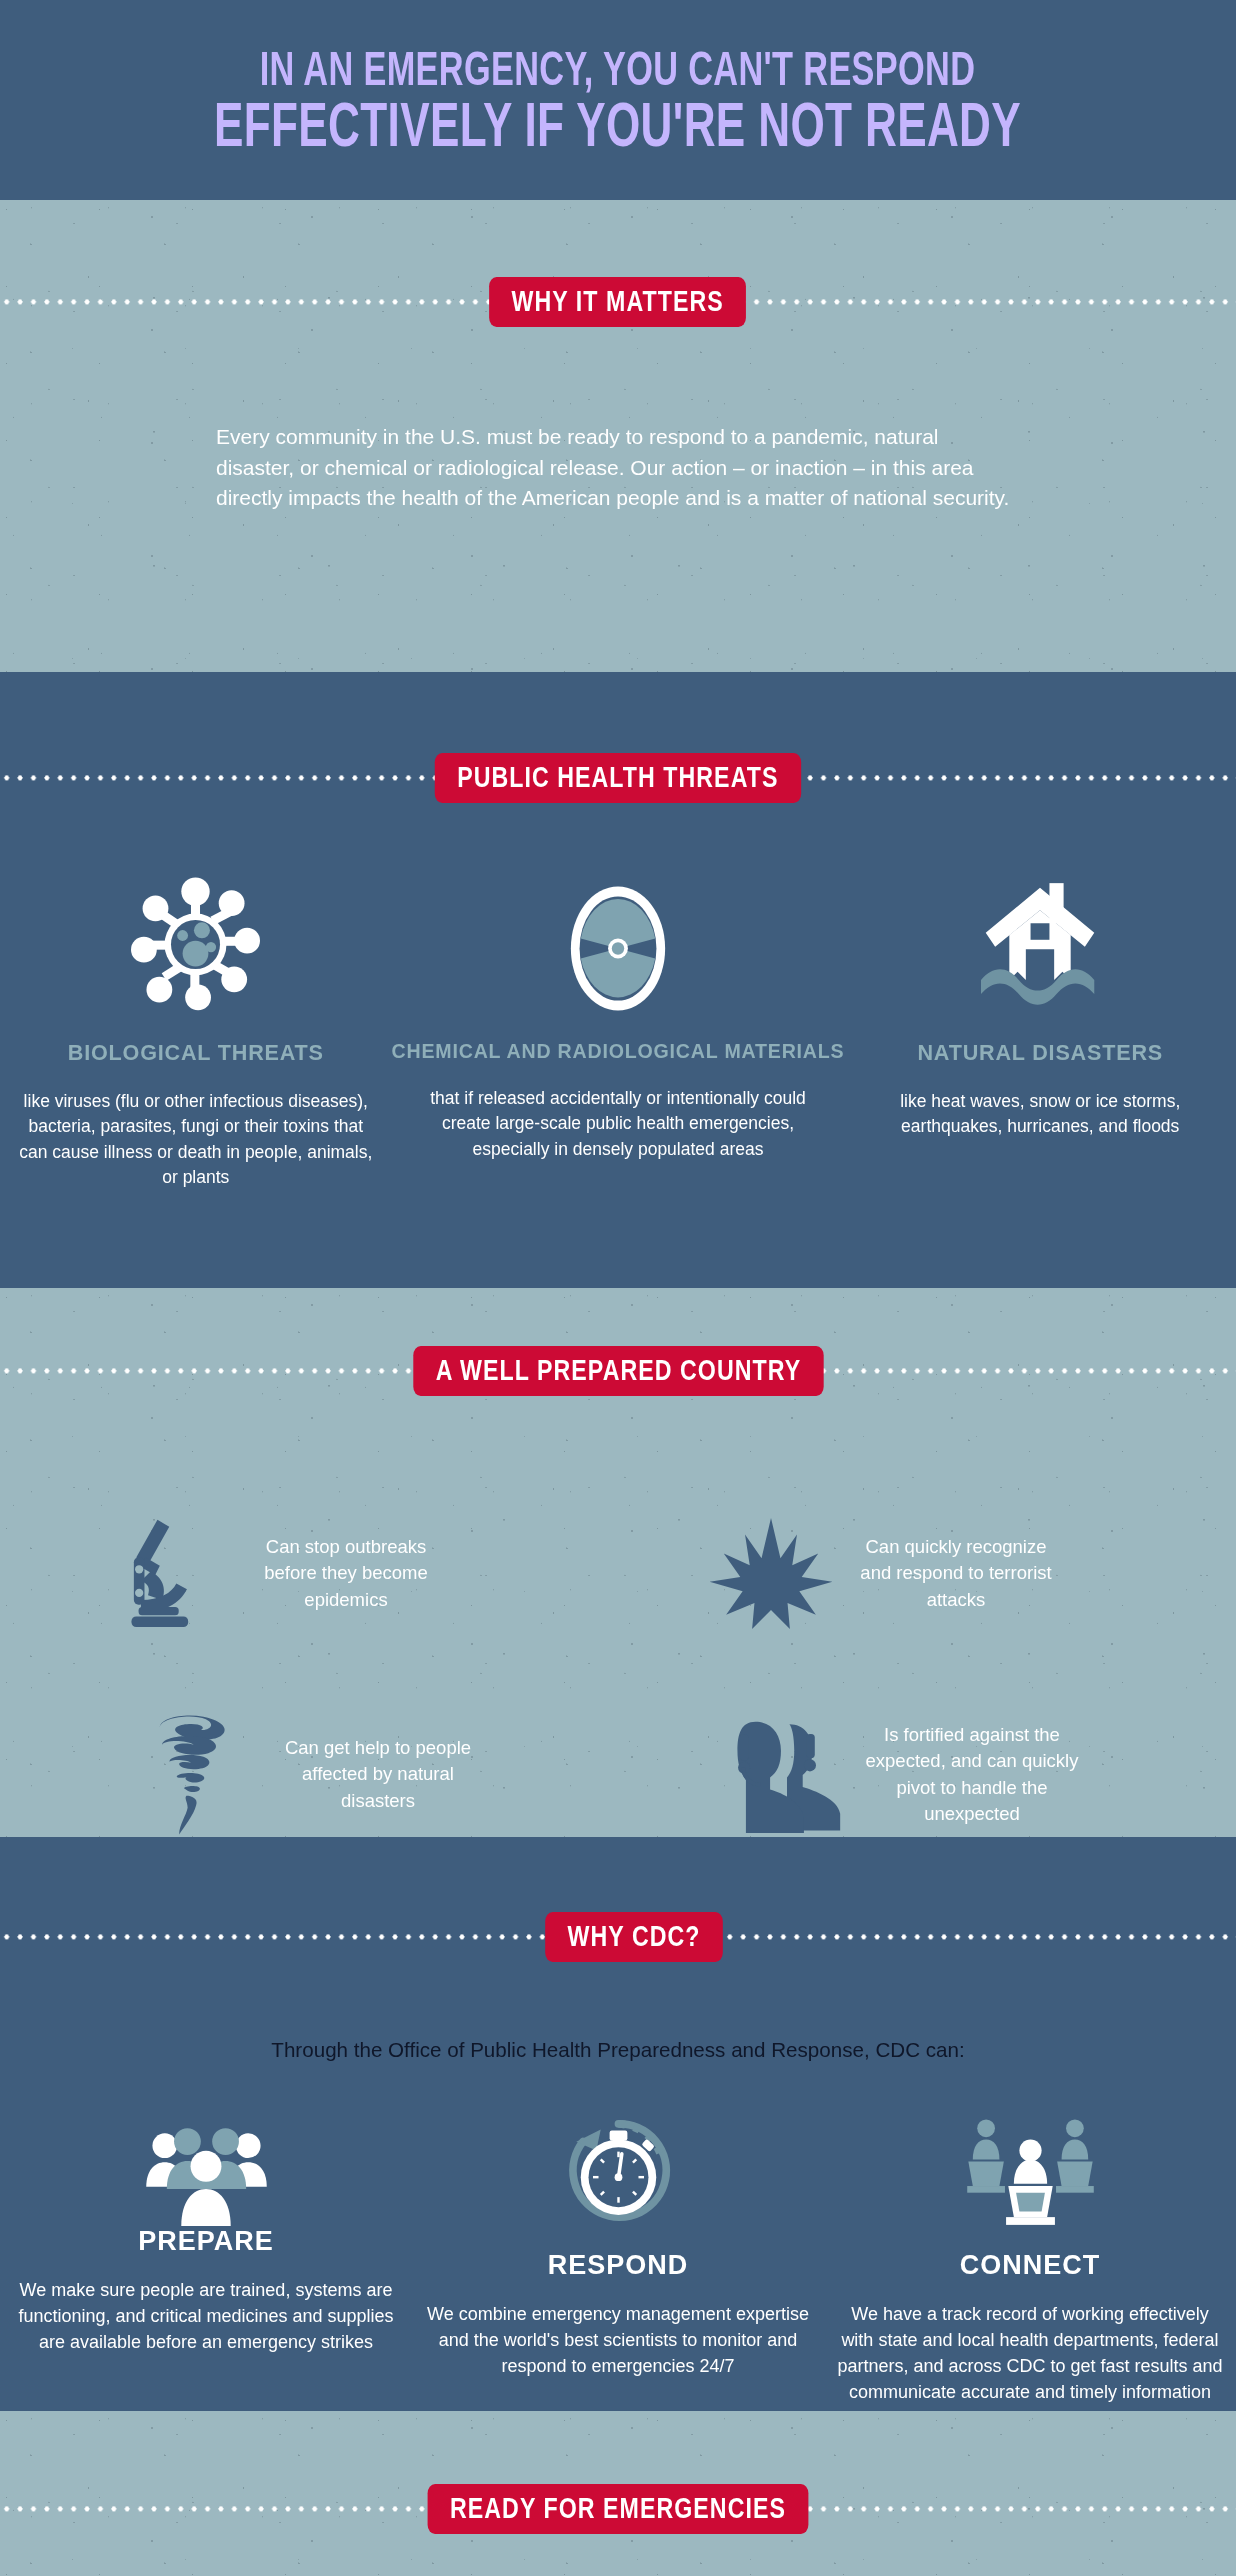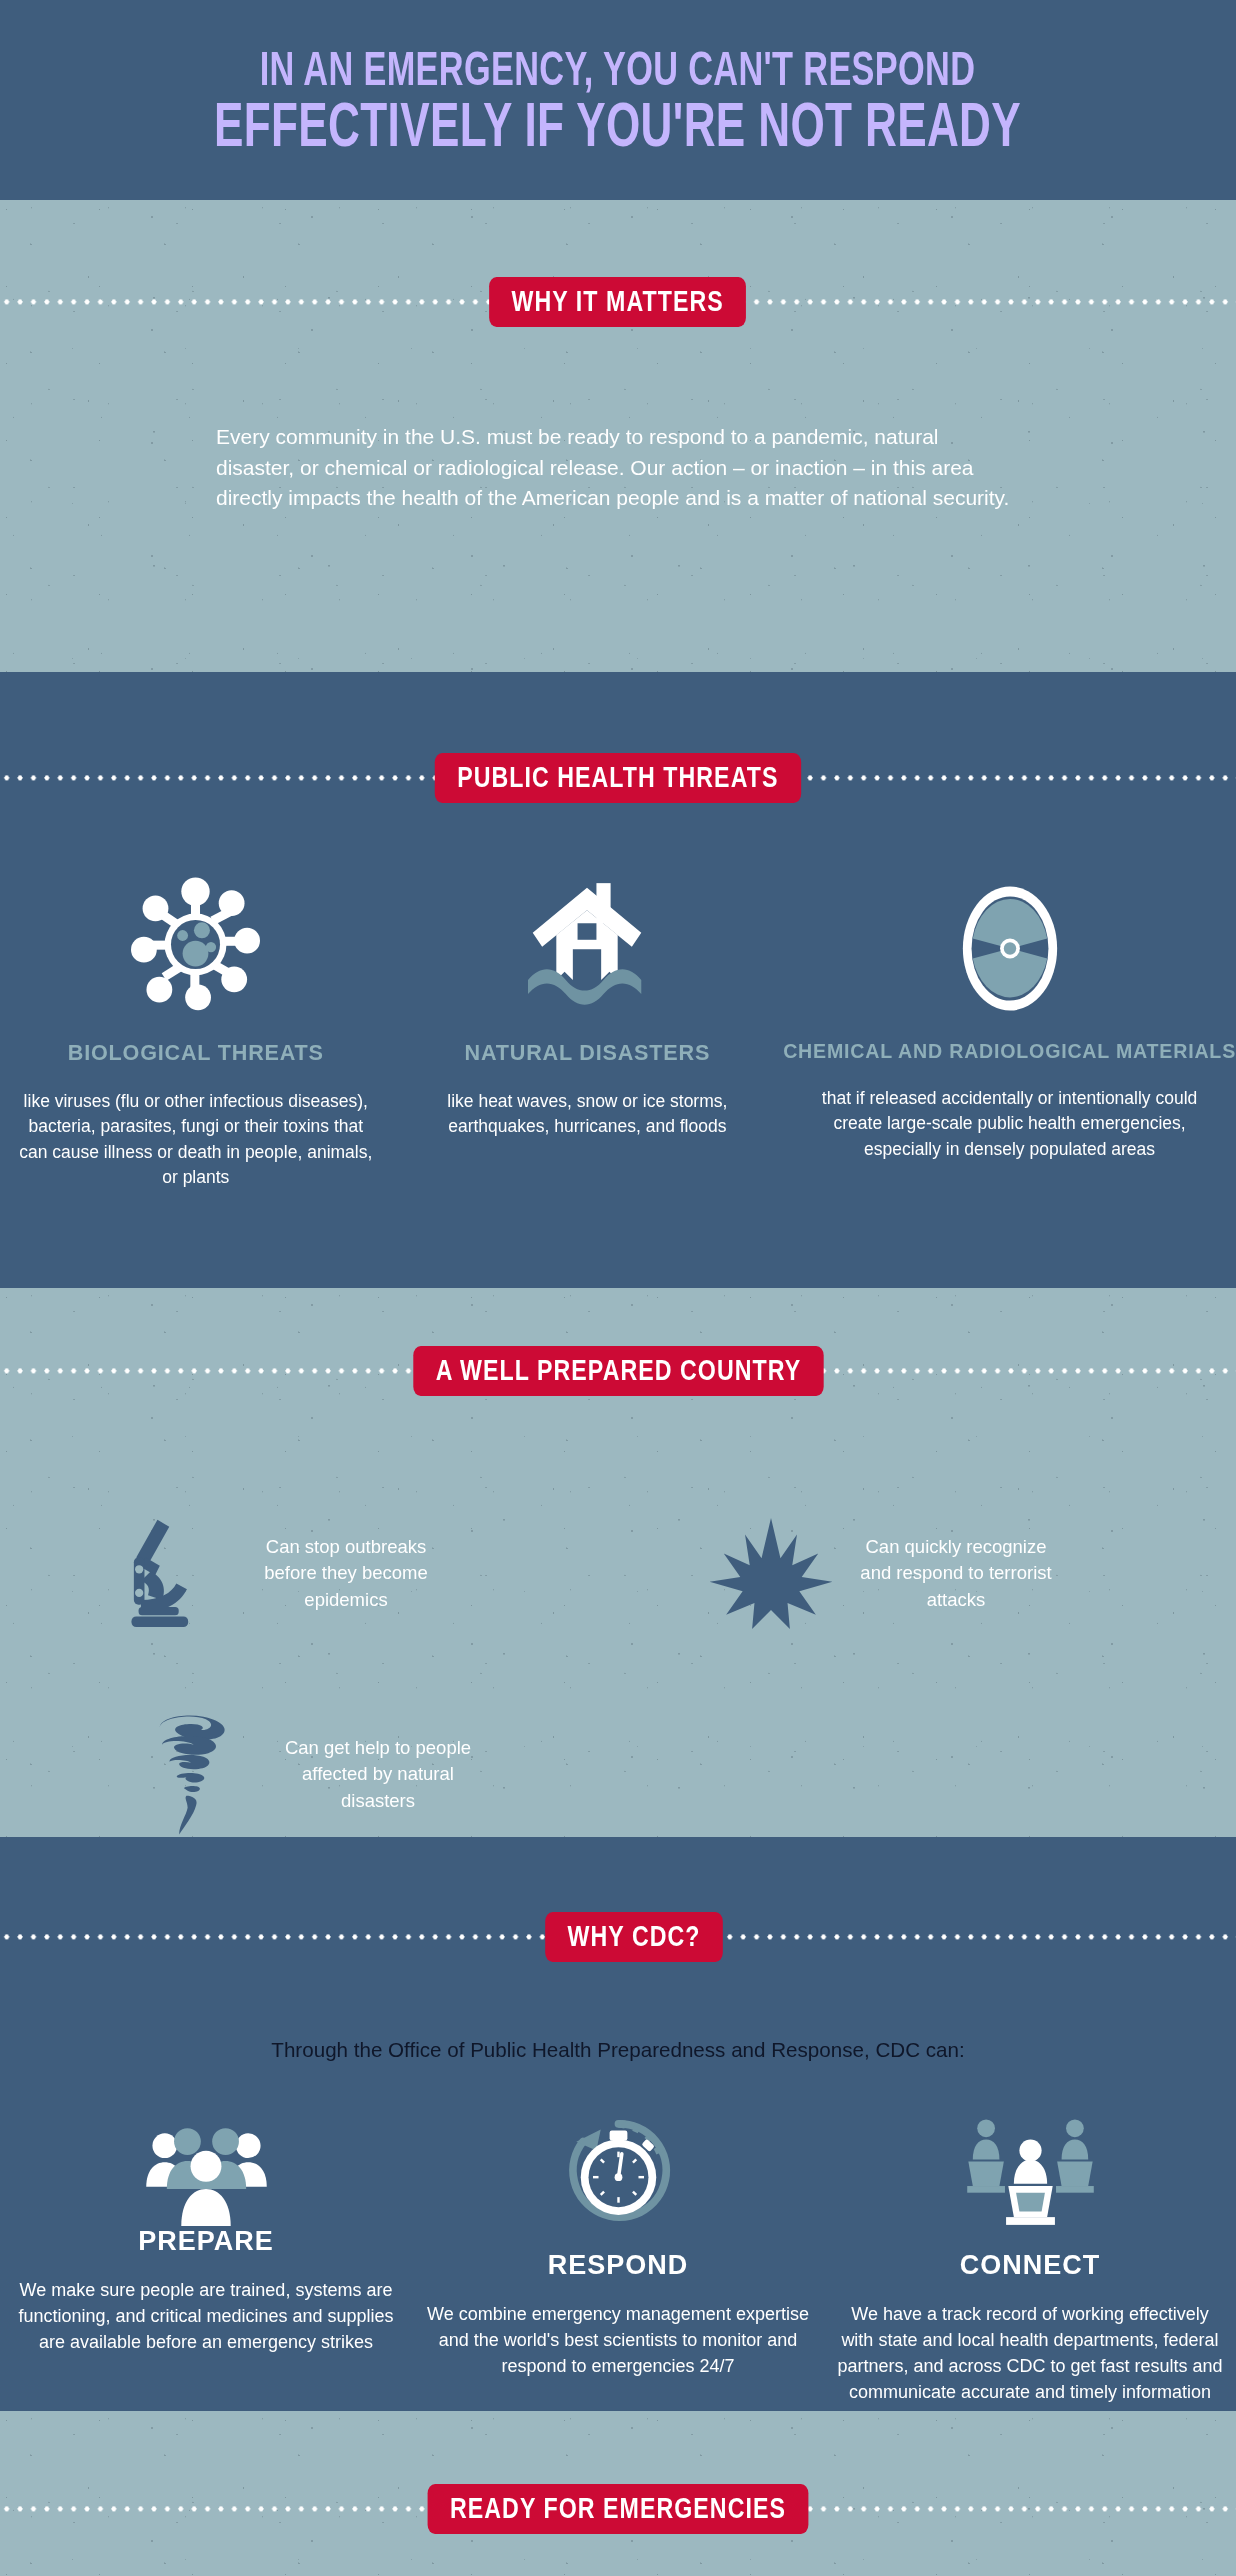--- a/index.html
+++ b/index.html
@@ -196,52 +196,52 @@
           <ellipse cx="62" cy="55" rx="4" ry="4"></ellipse>
         </g>
       </svg>
     </div>
     <div class="thr-title" style="margin-top:27px;">BIOLOGICAL THREATS</div>
     <div class="thr-body">like viruses (flu or other infectious diseases), bacteria, parasites, fungi or their toxins that can cause illness or death in people, animals, or plants</div>
   </div>
 
   <div class="col">
     <div class="icon-wrap" style="height:155px;">
-      <svg width="118" height="137" viewBox="0 0 100 112">
-        <g fill="#ffffff">
-          <rect x="58" y="4" width="12" height="34"></rect>
-          <path d="M50 8 L96 46 L88 58 L50 27 L12 58 L4 46 Z"></path>
-          <path d="M24 48 L24 86 L31 79 L38 86 L38 60 L62 60 L62 86 L69 79 L76 86 L76 48 L50 27 Z"></path>
-          <rect x="42" y="38" width="16" height="14" fill="#3f5d7d"></rect>
-        </g>
-        <g fill="#6f93a2">
-          <path d="M0 86 C10 74, 22 74, 32 86 C42 98, 54 98, 64 86 C74 74, 86 74, 96 86 L96 98 C86 86, 74 86, 64 98 C54 110, 42 110, 32 98 C22 86, 10 86, 0 98 Z"></path>
-        </g>
-      </svg>
-    </div>
-    <div class="thr-title" style="margin-top:27px;">NATURAL DISASTERS</div>
-    <div class="thr-body">like heat waves, snow or ice storms, earthquakes, hurricanes, and floods</div>
-  </div>
-
-  <div class="col">
-    <div class="icon-wrap" style="height:155px;">
       <svg width="100" height="129" viewBox="0 0 80 104">
         <ellipse cx="40" cy="52" rx="38" ry="50" fill="#ffffff"></ellipse>
         <ellipse cx="40" cy="52" rx="31" ry="42" fill="#3f5d7d"></ellipse>
         <g fill="#7fa3b0">
           <path d="M40 52 L40 12 A31 42 0 0 1 70 44 Z"></path>
           <path d="M40 52 L70 60 A31 42 0 0 1 10 60 Z"></path>
           <path d="M40 52 L10 44 A31 42 0 0 1 40 12 Z"></path>
         </g>
         <circle cx="40" cy="52" r="8" fill="#ffffff"></circle>
         <circle cx="40" cy="52" r="5" fill="#7fa3b0"></circle>
       </svg>
     </div>
     <div class="thr-title" style="margin-top:27px; font-size:19.6px;">CHEMICAL AND RADIOLOGICAL MATERIALS</div>
     <div class="thr-body">that if released accidentally or intentionally could create large-scale public health emergencies, especially in densely populated areas</div>
+  </div>
+
+  <div class="col">
+    <div class="icon-wrap" style="height:155px;">
+      <svg width="118" height="137" viewBox="0 0 100 112">
+        <g fill="#ffffff">
+          <rect x="58" y="4" width="12" height="34"></rect>
+          <path d="M50 8 L96 46 L88 58 L50 27 L12 58 L4 46 Z"></path>
+          <path d="M24 48 L24 86 L31 79 L38 86 L38 60 L62 60 L62 86 L69 79 L76 86 L76 48 L50 27 Z"></path>
+          <rect x="42" y="38" width="16" height="14" fill="#3f5d7d"></rect>
+        </g>
+        <g fill="#6f93a2">
+          <path d="M0 86 C10 74, 22 74, 32 86 C42 98, 54 98, 64 86 C74 74, 86 74, 96 86 L96 98 C86 86, 74 86, 64 98 C54 110, 42 110, 32 98 C22 86, 10 86, 0 98 Z"></path>
+        </g>
+      </svg>
+    </div>
+    <div class="thr-title" style="margin-top:27px;">NATURAL DISASTERS</div>
+    <div class="thr-body">like heat waves, snow or ice storms, earthquakes, hurricanes, and floods</div>
   </div>
 </div>
 
 <div class="arrow down-dark" style="top:1288px;"></div>
 
 <div class="band light" style="top:1288px; height:549px;"></div>
 
 <div class="rule-row" style="top:1340px;">
   <div class="dots"></div>
   <div class="pill">A WELL PREPARED COUNTRY</div>
@@ -288,20 +288,36 @@
             <path d="M10 26 C10 20, 30 17, 44 20 C56 23, 58 30, 48 33 C38 36, 22 34, 20 29 C18 25, 30 24, 36 26 C30 22, 12 22, 10 26 Z"></path>
             <path d="M16 40 C16 35, 34 33, 44 36 C52 39, 50 45, 40 46 C32 47, 24 45, 24 42 C24 40, 30 40, 34 41 C30 38, 18 38, 16 40 Z"></path>
             <path d="M22 52 C24 49, 40 48, 44 52 C47 55, 40 58, 34 57 C30 56, 28 54, 30 53 C27 53, 22 54, 22 52 Z"></path>
             <path d="M28 62 C28 60, 40 59, 41 62 C42 65, 34 66, 31 64 Z"></path>
             <path d="M30 68 C34 68, 40 70, 38 76 C36 84, 28 94, 24 100 C24 92, 30 84, 31 78 C31 73, 28 70, 30 68 Z"></path>
           </g>
         </svg>
       </div>
       <div class="wp-tx">Can get help to people affected by natural disasters</div>
     </div>
+    <div class="wp-cell" style="padding-left:67px;">
+      <div class="wp-ic">
+        <svg width="116" height="116" viewBox="0 0 96 96">
+          <g fill="#3f5d7d">
+            <path d="M50 6 c12 0 19 9 19 22 0 10 -3 16 -8 20 l0 10 c10 3 29 10 31 22 l0 14 -44 0 0 -44 c4 -4 6 -12 6 -22 0 -12 -2 -20 -4 -22 z"></path>
+            <rect x="64" y="14" width="7" height="20" rx="3"></rect>
+            <circle cx="67" cy="40" r="5"></circle>
+            <path d="M22 4 c13 0 21 10 21 24 0 11 -3 18 -9 22 l0 10 c11 3 26 11 28 23 l0 13 -48 0 0 -44 c-5 -6 -7 -14 -7 -24 0 -14 3 -24 15 -24 z"></path>
+            <rect x="9" y="14" width="7" height="22" rx="3"></rect>
+            <circle cx="12.5" cy="42" r="5"></circle>
+            <path d="M12 42 c0 10 8 14 14 14" stroke="#3f5d7d" stroke-width="3" fill="none"></path>
+          </g>
+        </svg>
+      </div>
+      <div class="wp-tx">Is fortified against the expected, and can quickly pivot to handle the unexpected</div>
+    </div>
   </div>
 </div>
 
 <div class="arrow down-light" style="top:1837px;"></div>
 
 <div class="band dark" style="top:1837px; height:574px;"></div>
 
 <div class="rule-row" style="top:1906px;padding-left:32px;">
   <div class="dots"></div>
   <div class="pill">WHY CDC?</div>

